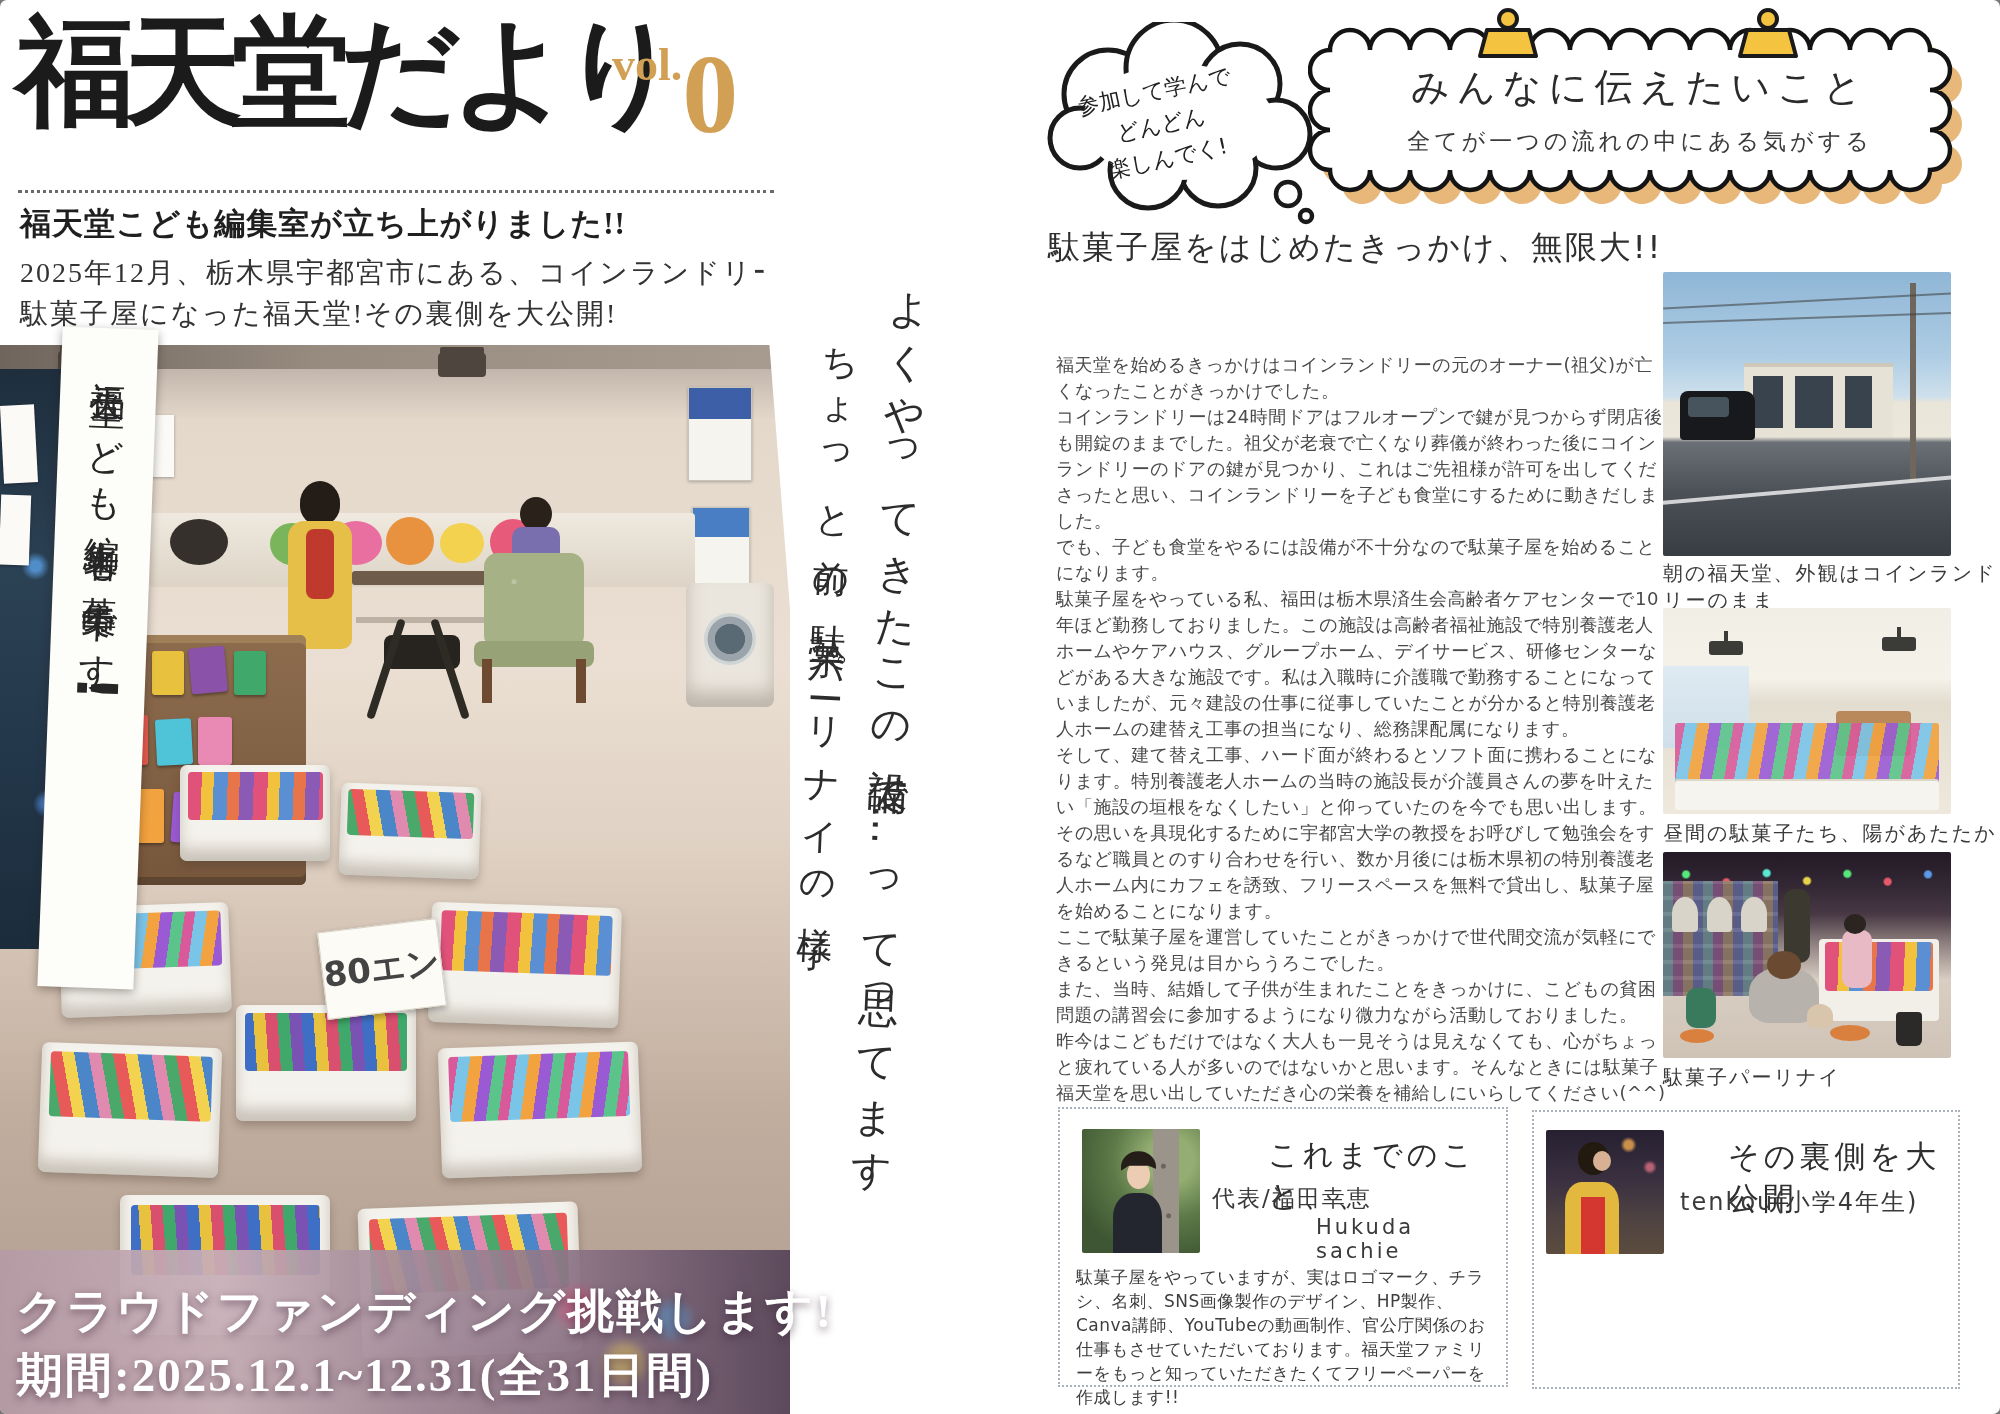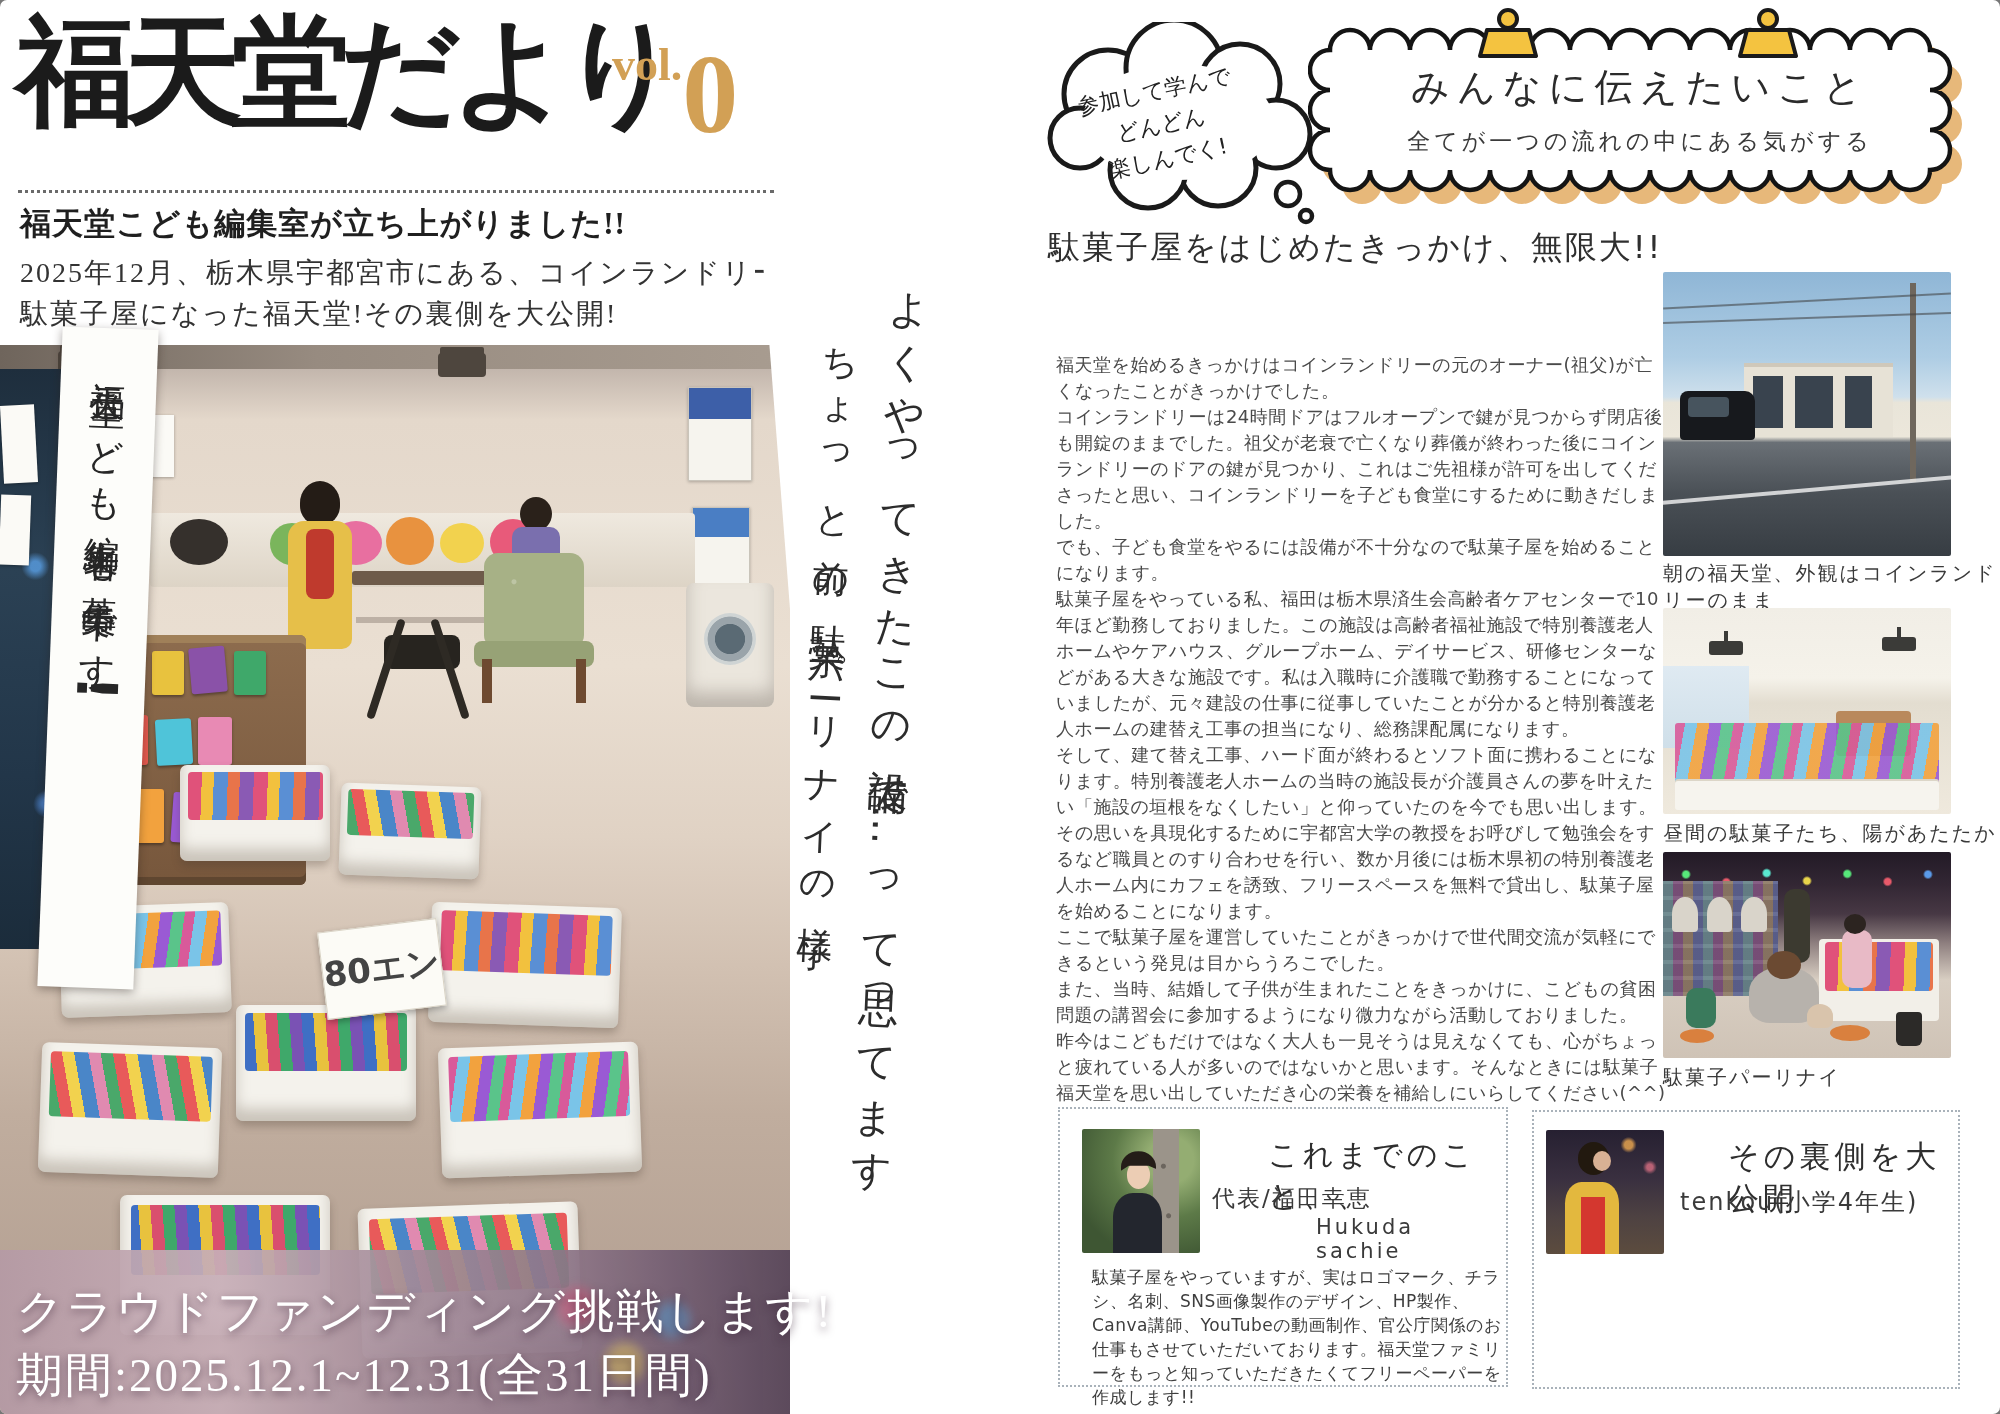--- a/index.html
+++ b/index.html
@@ -82,21 +82,21 @@
   .recruit-banner .vtxt{writing-mode:vertical-rl;font-size:36px;letter-spacing:5px;color:#262626;padding-top:26px;font-weight:500;}
   .recruit-banner .mark{font-size:56px;font-weight:bold;letter-spacing:0;}
   .wedge{left:690px;top:250px;width:300px;height:1000px;background:#ffffff;
     clip-path:polygon(24% 0,100% 0,100% 100%,50% 100%);}
   .photo-note{left:798px;top:262px;height:985px;transform:rotate(2.5deg);}
   .photo-note .cols{writing-mode:vertical-rl;height:100%;}
   .photo-note p{margin:0;color:#2c2c2c;}
   .note-primary{font-size:40px;letter-spacing:7px;margin-left:16px !important;}
   .note-secondary{font-size:36px;letter-spacing:11px;margin-top:62px !important;}
 
-  .cf-line{left:16px;color:#fff;font-weight:normal;letter-spacing:2px;text-shadow:0 3px 8px rgba(50,25,45,.55);}
+  .cf-line{left:16px;color:#fff;font-weight:bold;letter-spacing:2px;text-shadow:0 3px 8px rgba(50,25,45,.55);}
   .cf1{top:1280px;font-size:47px;}
   .cf2{top:1344px;font-size:47px;}
 
   
   .bubble-svg{left:1036px;top:22px;}
   .bubble-text{left:1066px;top:74px;width:190px;transform:rotate(-12deg);text-align:center;}
   .bubble-text div{font-size:22px;line-height:1.55;color:#222;}
   .board-svg{left:1308px;top:24px;}
   .clip{top:6px;}
   .board-title{left:1340px;top:62px;width:600px;text-align:center;font-size:38px;letter-spacing:7px;color:#2b2b2b;}
@@ -392,21 +392,21 @@
   <div class="abs pbox pbox1">
     <div class="pphoto p1photo">
       <div class="p1trunk"></div>
         <div class="p1suit"></div>
         <div class="p1face"></div>
         <div class="p1hair"></div>
     </div>
     <div class="pb-title hand" style="left:160px;top:26px;">これまでのこと、、</div>
     <div class="pb-role hand" style="left:152px;top:74px;">代表/福田幸恵</div>
     <div class="pb-romaji hand" style="left:256px;top:106px;">Hukuda sachie</div>
-    <div class="pb-body hand" style="left:32px;top:156px;width:412px;">駄菓子屋をやっていますが、実はロゴマーク、チラシ、名刺、SNS画像製作のデザイン、HP製作、Canva講師、YouTubeの動画制作、官公庁関係のお仕事もさせていただいております。福天堂ファミリーをもっと知っていただきたくてフリーペーパーを作成します!!</div>
+    <div class="pb-body hand" style="left:16px;top:156px;width:412px;">駄菓子屋をやっていますが、実はロゴマーク、チラシ、名刺、SNS画像製作のデザイン、HP製作、Canva講師、YouTubeの動画制作、官公庁関係のお仕事もさせていただいております。福天堂ファミリーをもっと知っていただきたくてフリーペーパーを作成します!!</div>
   </div>
 
   <div class="abs pbox pbox2">
     <div class="pphoto p2photo">
       <div class="p2jacket"></div>
         <div class="p2shirt"></div>
         <div class="p2head"></div>
         <div class="p2face"></div>
     </div>
     <div class="pb-title hand" style="left:146px;top:24px;font-size:31px;">その裏側を大公開</div>

